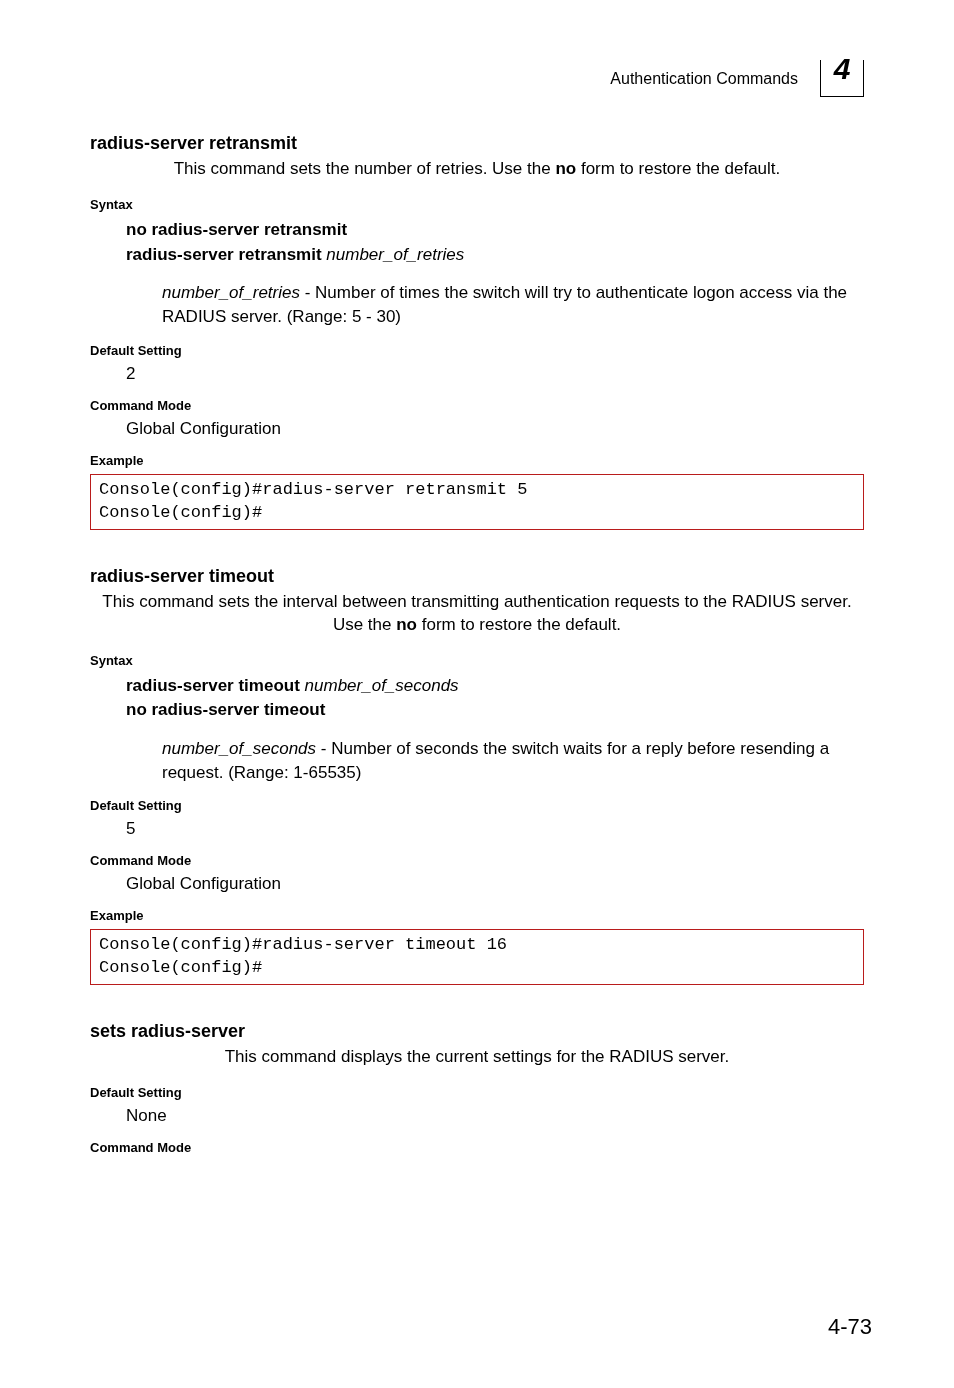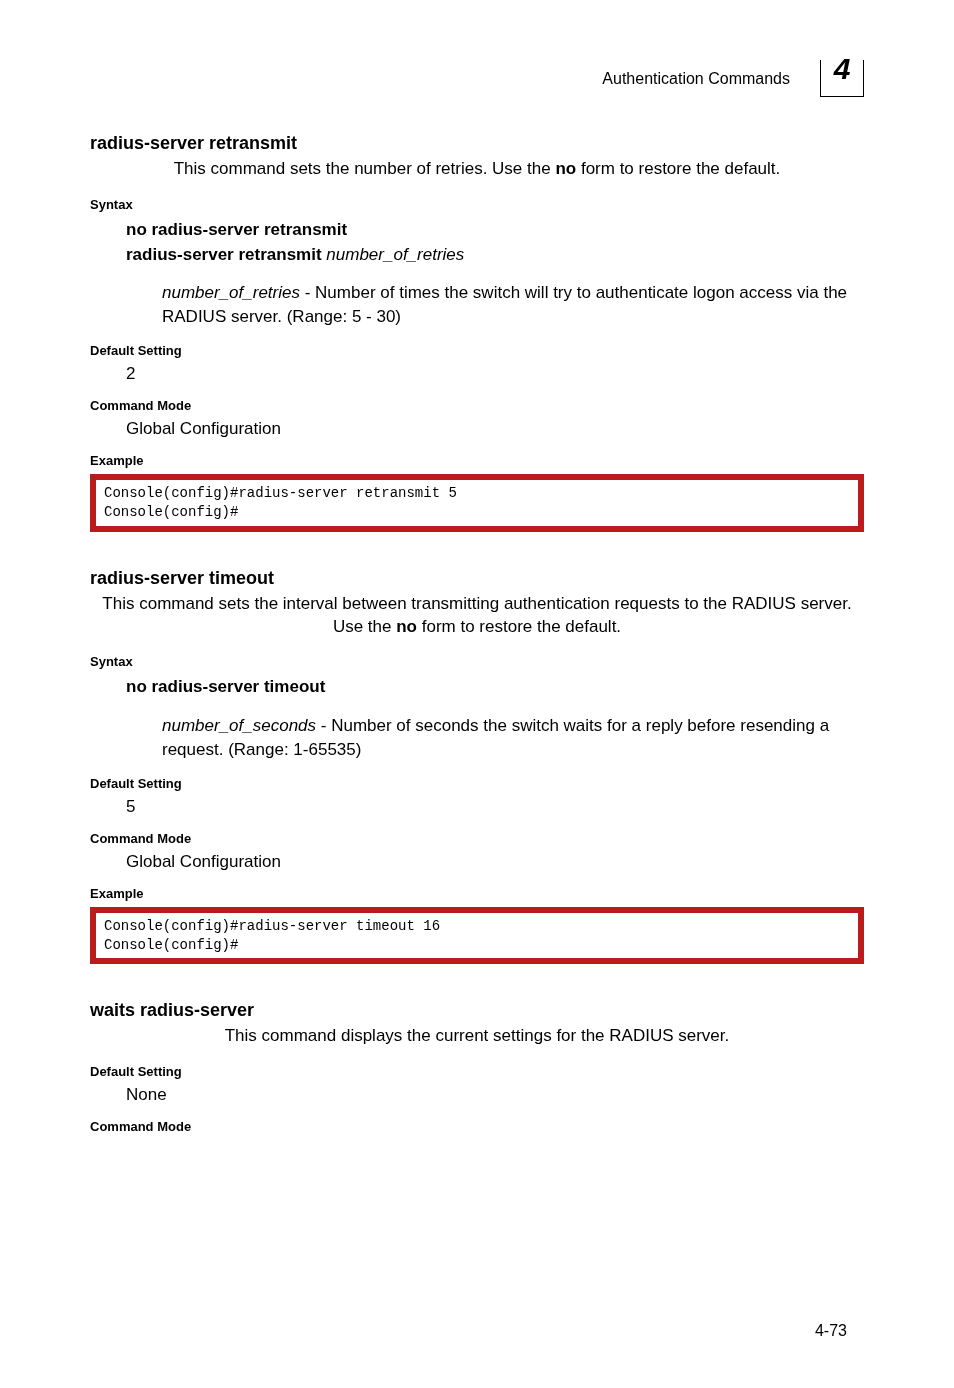--- a/index.html
+++ b/index.html
@@ -15,21 +15,21 @@
     box-sizing: border-box;
     width: 954px;
     min-height: 1388px;
     position: relative;
   }
   .header {
     display: flex;
     justify-content: flex-end;
     align-items: center;
     margin-bottom: 36px;
-    gap: 30px;
+    gap: 22px;
   }
   .chapter-box {
     width: 42px;
     height: 36px;
     border: 1px solid #000;
     border-top: none;
     display: flex;
     align-items: flex-start;
     justify-content: center;
     position: relative;
@@ -73,33 +73,33 @@
   .ital { font-style: italic; }
   .param-text {
     font-size: 17px;
     line-height: 1.4;
   }
   .simple-val {
     font-size: 17px;
   }
   pre.console {
     font-family: "Courier New", Courier, monospace;
-    font-size: 14px;
-    border: 6px solid #b91c1c;
+    font-size: 17px;
+    border: 1px solid #b91c1c;
     padding: 4px 8px;
     margin: 0 0 18px 0;
     white-space: pre;
     line-height: 1.35;
   }
   .block { margin-bottom: 36px; }
   .page-num {
     position: absolute;
     bottom: 48px;
-    right: 107px;
-    font-size: 16px;
+    right: 82px;
+    font-size: 22px;
   }
 </style>
 </head>
 <body>
 
 <div class="page">
 
   <div class="header">
     <span>Authentication Commands</span>
     <div class="chapter-box">
@@ -141,40 +141,45 @@
 
   <div class="block">
     <h2 class="cmd">radius-server timeout</h2>
     <p class="desc">
       <span>This command sets the interval between transmitting authentication requests to the RADIUS server. Use the </span><span class="bold">no</span><span> form to restore the default.</span>
     </p>
 
     <h3 class="sect">Syntax</h3>
     <div class="indent1">
       <div class="syntax-line">
+        <span class="bold">radius-server timeout</span>
+        <span> </span>
+        <span class="ital">number_of_seconds</span>
+      </div>
+      <div class="syntax-line">
         <span class="bold">no radius-server timeout</span>
       </div>
     </div>
     <div class="indent2 param-text">
       <span class="ital">number_of_seconds</span><span> - Number of seconds the switch waits for a reply before resending a request. (Range: 1-65535)</span>
     </div>
 
     <h3 class="sect">Default Setting</h3>
     <div class="indent1 simple-val">5</div>
 
     <h3 class="sect">Command Mode</h3>
     <div class="indent1 simple-val">Global Configuration</div>
 
     <h3 class="sect">Example</h3>
     <pre class="console">Console(config)#radius-server timeout 16
 Console(config)#</pre>
   </div>
 
   <div class="block">
-    <h2 class="cmd">waits radius-server</h2>
+    <h2 class="cmd">sets radius-server</h2>
     <p class="desc">This command displays the current settings for the RADIUS server.</p>
 
     <h3 class="sect">Default Setting</h3>
     <div class="indent1 simple-val">None</div>
 
     <h3 class="sect">Command Mode</h3>
   </div>
 
   <div class="page-num">4-73</div>
 </div>

